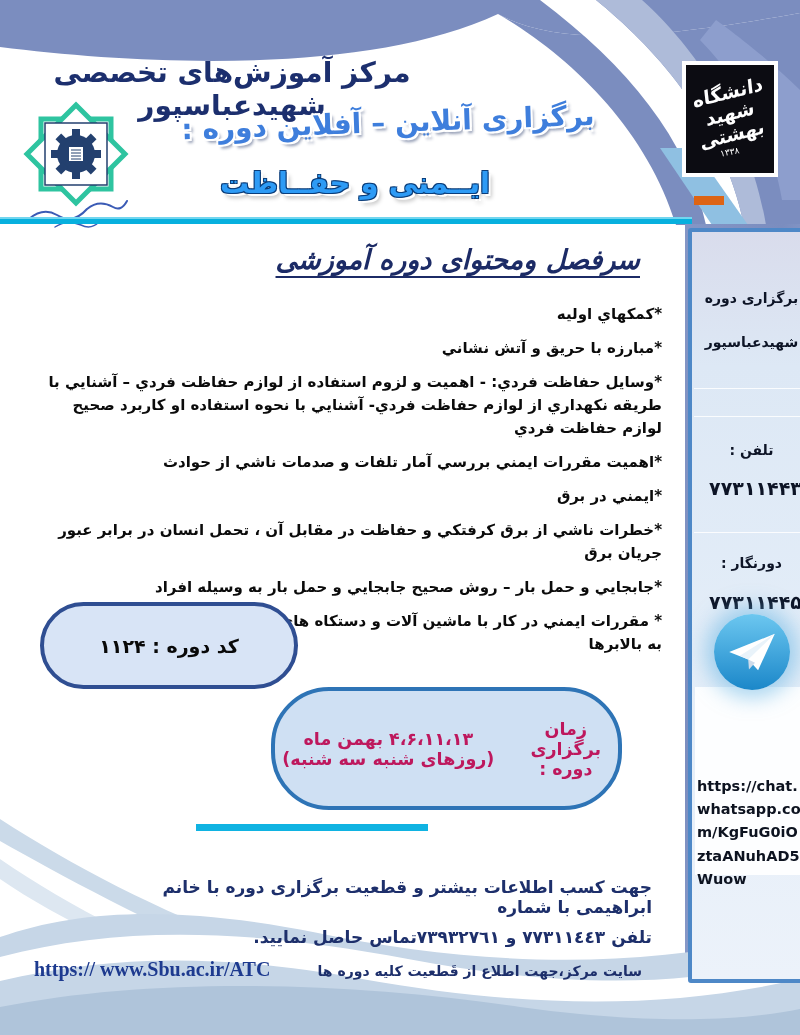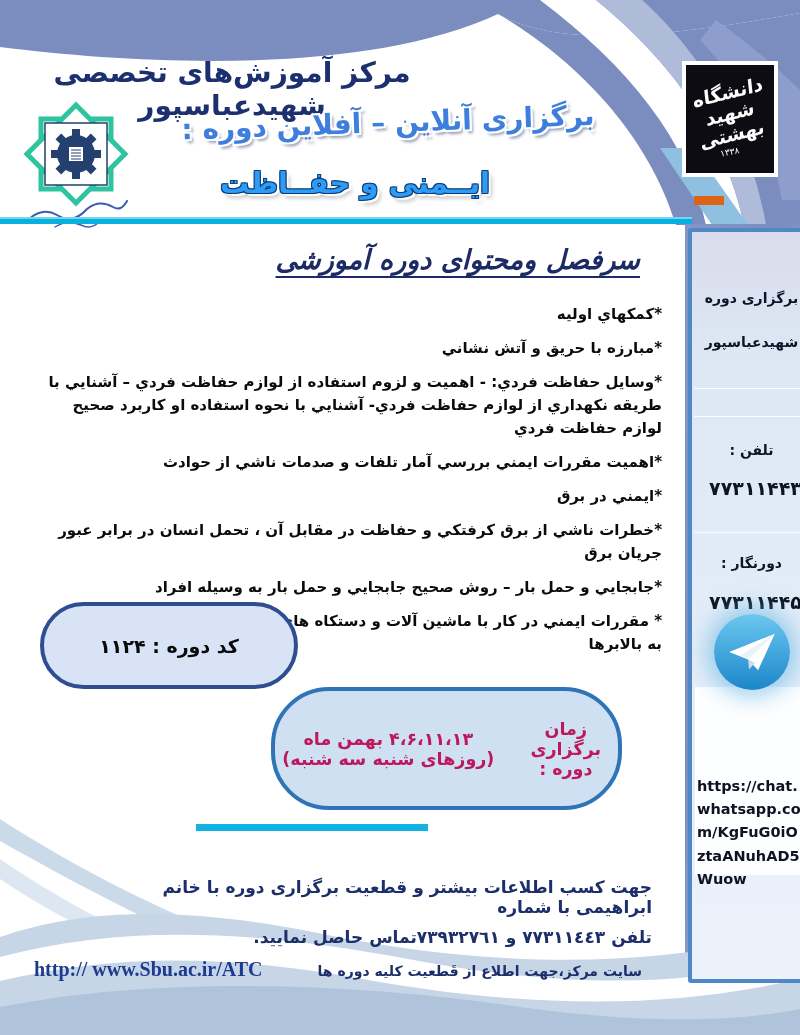--- a/index.html
+++ b/index.html
@@ -191,15 +191,15 @@
     <path d="M0,44 C70,92 158,138 258,170 L236,178 C150,148 58,104 0,64 Z" fill="#dde7f1"></path>
     <path d="M800,116 C640,158 470,150 318,118 C180,90 80,94 0,122 L0,220 L800,220 Z" fill="#c6d6e7"></path>
     <path d="M0,142 C120,110 250,114 408,144 C566,174 690,172 800,142 V164 C660,196 520,192 362,164 C220,138 110,140 0,166 Z" fill="#ffffff"></path>
     <path d="M0,192 C160,160 360,168 520,192 C650,210 740,206 800,194 V220 H0 Z" fill="#afc4da"></path>
   </svg>
 
   <div class="abs cyan-bar2"></div>
   <div class="abs f-line1">جهت کسب اطلاعات بیشتر و قطعیت برگزاری دوره با خانم ابراهیمی با شماره</div>
   <div class="abs f-line2">تلفن ٧٧٣١١٤٤٣ و ٧٣٩٣٢٧٦١تماس حاصل نمایید.</div>
   <div class="abs site-note">سایت مرکز،جهت اطلاع از قَطعیت کلیه دوره ها</div>
-  <div class="abs site-url">http:// www.Sbu.ac.ir/ATC</div>
+  <div class="abs site-url">https:// www.Sbu.ac.ir/ATC</div>
 
 </div>
 
 </body></html>

